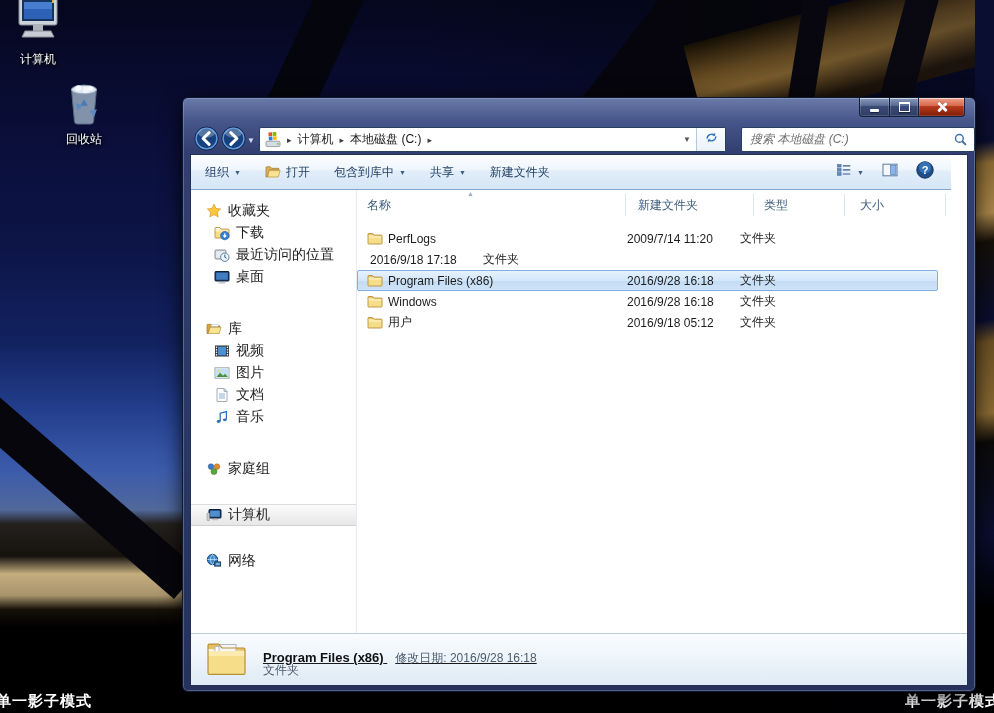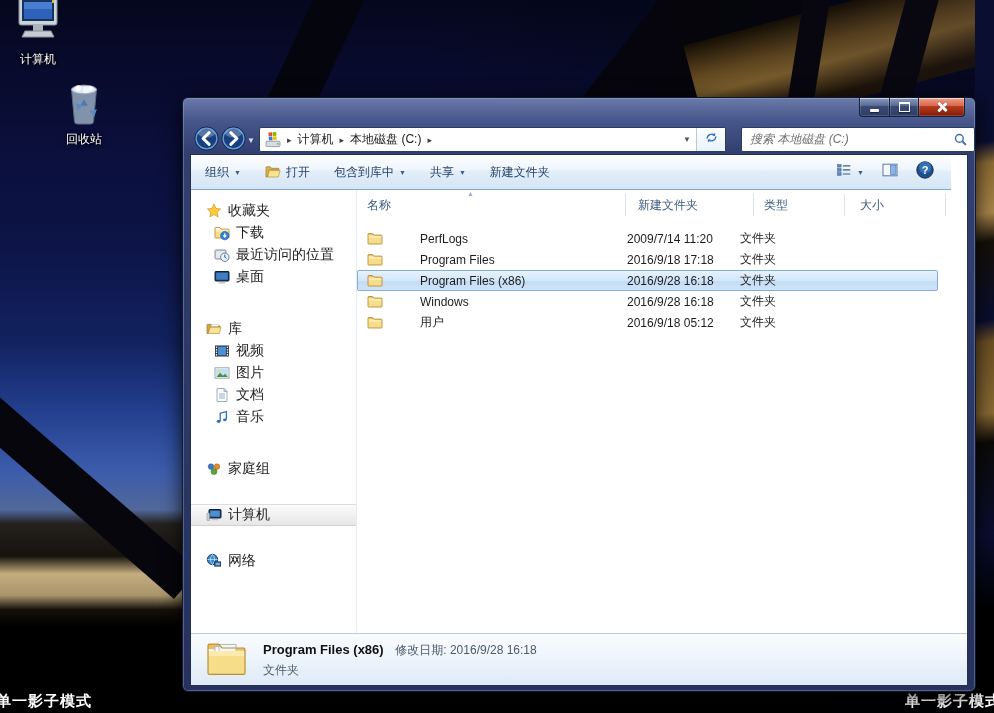--- a/index.html
+++ b/index.html
@@ -120,31 +120,31 @@
   .hc.c-date{width:115px;padding-left:12px;}
   .hc.c-type{width:80px;padding-left:10px;}
   .hc.c-size{width:85px;padding-left:15px;}
   .sort-arrow{position:absolute;left:110px;top:-4px;font-size:7px;color:#9ab0c8;}
   .rows{position:absolute;left:0;top:38px;right:0;}
   .frow{display:flex;align-items:center;height:21px;width:581px;font-size:12px;color:#1c1c1c;cursor:pointer;
     border:1px solid transparent;border-radius:2px;box-sizing:border-box;}
   .frow.sel{background:linear-gradient(180deg,#e6f2fd 0%,#d3e7fa 50%,#c2dcf5 51%,#cfe3f7 100%);
     border:1px solid #84aede;}
   .frow .cell{white-space:nowrap;overflow:hidden;}
-  .frow .c-name{width:257px;display:flex;align-items:center;padding-left:9px;box-sizing:border-box;gap:32px;}
+  .frow .c-name{width:257px;display:flex;align-items:center;padding-left:9px;box-sizing:border-box;}
   .frow .c-name .ic{display:flex;margin-right:5px;}
   .frow .c-date{width:115px;padding-left:12px;box-sizing:border-box;}
   .frow .c-type{width:80px;padding-left:10px;box-sizing:border-box;}
   .frow .c-size{width:85px;padding-left:15px;box-sizing:border-box;}
 
   
   .details{position:absolute;left:0;right:0;bottom:0;height:51px;border-top:1px solid #b8cce0;
     background:linear-gradient(180deg,#fafcfe 0%,#eef5fb 45%,#dfeaf5 100%);}
   .details .big-ic{position:absolute;left:14px;top:5px;}
-  .d-line1{position:absolute;left:72px;top:8px;font-size:13px;color:#1a1a1a;}
+  .d-line1{position:absolute;left:72px;top:16px;font-size:13px;color:#1a1a1a;text-decoration:underline;}
   .d-name{font-weight:bold;color:#111;}
   .d-meta{font-size:12px;color:#4c5b6b;margin-left:8px;font-weight:normal;}
   .d-line2{position:absolute;left:72px;top:28px;font-size:12px;color:#4c5b6b;}
 </style>
 </head>
 <body>
 
 <div class="bg-base"></div>
 <div class="beam" id="beam-left"></div>
 <div class="beam" id="beam-top1"></div>
@@ -479,31 +479,20 @@
                     <path d="M1 3.1q0-.6.6-.6h4L7 4.1h7.4q.6 0 .6.6v7.7q0 .6-.6.6H1.6q-.6 0-.6-.6z" fill="none" stroke="#b8903a" stroke-width=".9"></path>
                   </svg>
                 </span>
                 <span>PerfLogs</span>
               </span>
               <span class="cell c-date">2009/7/14 11:20</span>
               <span class="cell c-type">文件夹</span>
               <span class="cell c-size"></span>
             </div>
             <div class="frow">
-              <span class="cell c-name">
-                <span class="ic">
-                  <svg viewBox="0 0 16 16" width="16" height="16">
-                    <path d="M1 4.2V3.1q0-.6.6-.6h4L7 4.1h7.4q.6 0 .6.6v.5z" fill="#e9c05f"></path>
-                    <path d="M1 4.8h14v7.6q0 .6-.6.6H1.6q-.6 0-.6-.6z" fill="#f6dd8a"></path>
-                    <path d="M1 4.8h14v2.1H1z" fill="#fceaae"></path>
-                    <path d="M1 3.1q0-.6.6-.6h4L7 4.1h7.4q.6 0 .6.6v7.7q0 .6-.6.6H1.6q-.6 0-.6-.6z" fill="none" stroke="#b8903a" stroke-width=".9"></path>
-                  </svg>
-                </span>
-                <span>Program Files</span>
-              </span>
               <span class="cell c-date">2016/9/18 17:18</span>
               <span class="cell c-type">文件夹</span>
               <span class="cell c-size"></span>
             </div>
             <div class="frow sel">
               <span class="cell c-name">
                 <span class="ic">
                   <svg viewBox="0 0 16 16" width="16" height="16">
                     <path d="M1 4.2V3.1q0-.6.6-.6h4L7 4.1h7.4q.6 0 .6.6v.5z" fill="#e9c05f"></path>
                     <path d="M1 4.8h14v7.6q0 .6-.6.6H1.6q-.6 0-.6-.6z" fill="#f6dd8a"></path>

